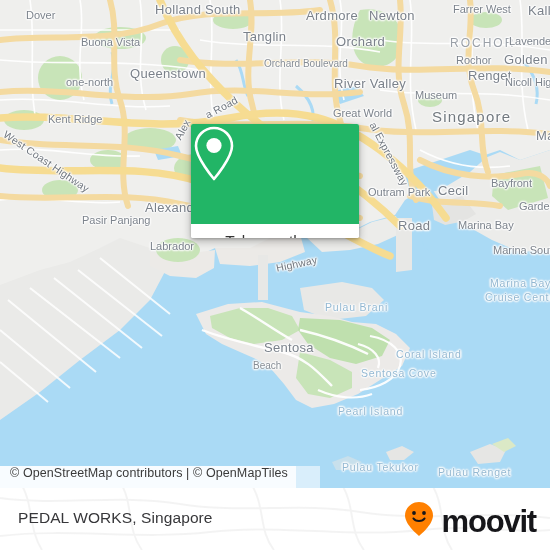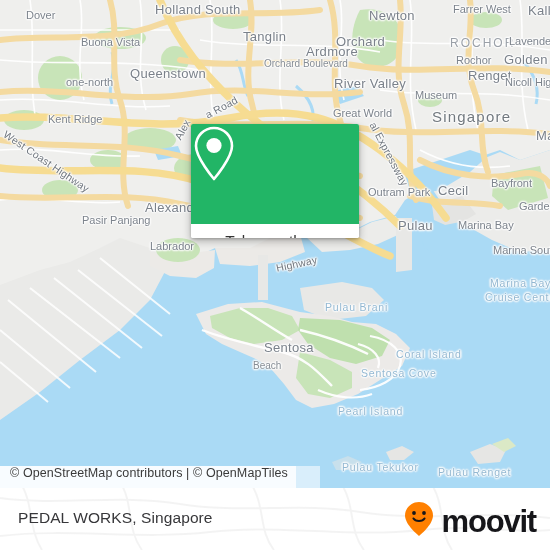--- a/index.html
+++ b/index.html
@@ -200,21 +200,21 @@
 
     <div class="maplabel lbl-road" style="left:8px;top:128px;transform:rotate(34deg);transform-origin:left top;">West Coast Highway</div>
     <div class="maplabel lbl-road" style="left:203px;top:110px;transform:rotate(-28deg);transform-origin:left top;">a Road</div>
     <div class="maplabel lbl-road" style="left:172px;top:136px;transform:rotate(-62deg);transform-origin:left top;">Alex</div>
     <div class="maplabel lbl-road" style="left:378px;top:120px;transform:rotate(62deg);transform-origin:left top;">al Expressway</div>
     <div class="maplabel lbl-road" style="left:275px;top:262px;transform:rotate(-12deg);transform-origin:left top;">Highway</div>
 
     <div id="label-layer">
         <div class="maplabel lbl-place" style="left: 26px; top: 9px;">Dover</div>
         <div class="maplabel lbl-place-lg" style="left: 155px; top: 2px;">Holland South</div>
-        <div class="maplabel lbl-place-lg" style="left: 306px; top: 8px; margin-top: 36px;">Ardmore</div>
+        <div class="maplabel lbl-place-lg" style="left: 306px; top: 8px;">Ardmore</div>
         <div class="maplabel lbl-place-lg" style="left: 369px; top: 8px;">Newton</div>
         <div class="maplabel lbl-place" style="left: 453px; top: 3px;">Farrer West</div>
         <div class="maplabel lbl-place-lg" style="left: 528px; top: 3px;">Kalla</div>
         <div class="maplabel lbl-place" style="left: 81px; top: 36px;">Buona Vista</div>
         <div class="maplabel lbl-place-lg" style="left: 243px; top: 29px;">Tanglin</div>
         <div class="maplabel lbl-place-lg" style="left: 336px; top: 34px;">Orchard</div>
         <div class="maplabel lbl-district" style="left: 450px; top: 36px;">ROCHOR</div>
         <div class="maplabel lbl-place" style="left: 509px; top: 35px;">Lavender</div>
         <div class="maplabel lbl-place" style="left: 66px; top: 76px;">one-north</div>
         <div class="maplabel lbl-place-lg" style="left: 130px; top: 66px;">Queenstown</div>
@@ -226,21 +226,21 @@
         <div class="maplabel lbl-place" style="left: 505px; top: 76px;">Nicoll Highw</div>
         <div class="maplabel lbl-place" style="left: 48px; top: 113px;">Kent Ridge</div>
         <div class="maplabel lbl-place" style="left: 333px; top: 107px;">Great World</div>
         <div class="maplabel lbl-place" style="left: 415px; top: 89px;">Museum</div>
         <div class="maplabel lbl-place-xl" style="left: 432px; top: 108px;">Singapore</div>
         <div class="maplabel lbl-place-lg" style="left: 536px; top: 128px;">Ma</div>
         <div class="maplabel lbl-place" style="left: 368px; top: 186px;">Outram Park</div>
         <div class="maplabel lbl-place-lg" style="left: 438px; top: 183px;">Cecil</div>
         <div class="maplabel lbl-place" style="left: 491px; top: 177px;">Bayfront</div>
         <div class="maplabel lbl-place" style="left: 519px; top: 200px;">Gardens</div>
-        <div class="maplabel lbl-place-lg" style="left: 398px; top: 218px;">Pulau</div>
+        <div class="maplabel lbl-place-lg" style="left: 398px; top: 218px;">Road</div>
         <div class="maplabel lbl-place" style="left: 458px; top: 219px;">Marina Bay</div>
         <div class="maplabel lbl-place" style="left: 493px; top: 244px;">Marina South P</div>
         <div class="maplabel lbl-place" style="left: 82px; top: 214px;">Pasir Panjang</div>
         <div class="maplabel lbl-place" style="left: 150px; top: 240px;">Labrador</div>
         <div class="maplabel lbl-place-lg" style="left: 145px; top: 200px;">Alexand</div>
         <div class="maplabel lbl-water" style="left: 490px; top: 277px;">Marina Bay</div>
         <div class="maplabel lbl-water" style="left: 485px; top: 291px;">Cruise Centre</div>
         <div class="maplabel lbl-water" style="left: 325px; top: 301px;">Pulau Brani</div>
         <div class="maplabel lbl-place-lg" style="left: 264px; top: 340px;">Sentosa</div>
         <div class="maplabel lbl-water" style="left: 396px; top: 348px;">Coral Island</div>

